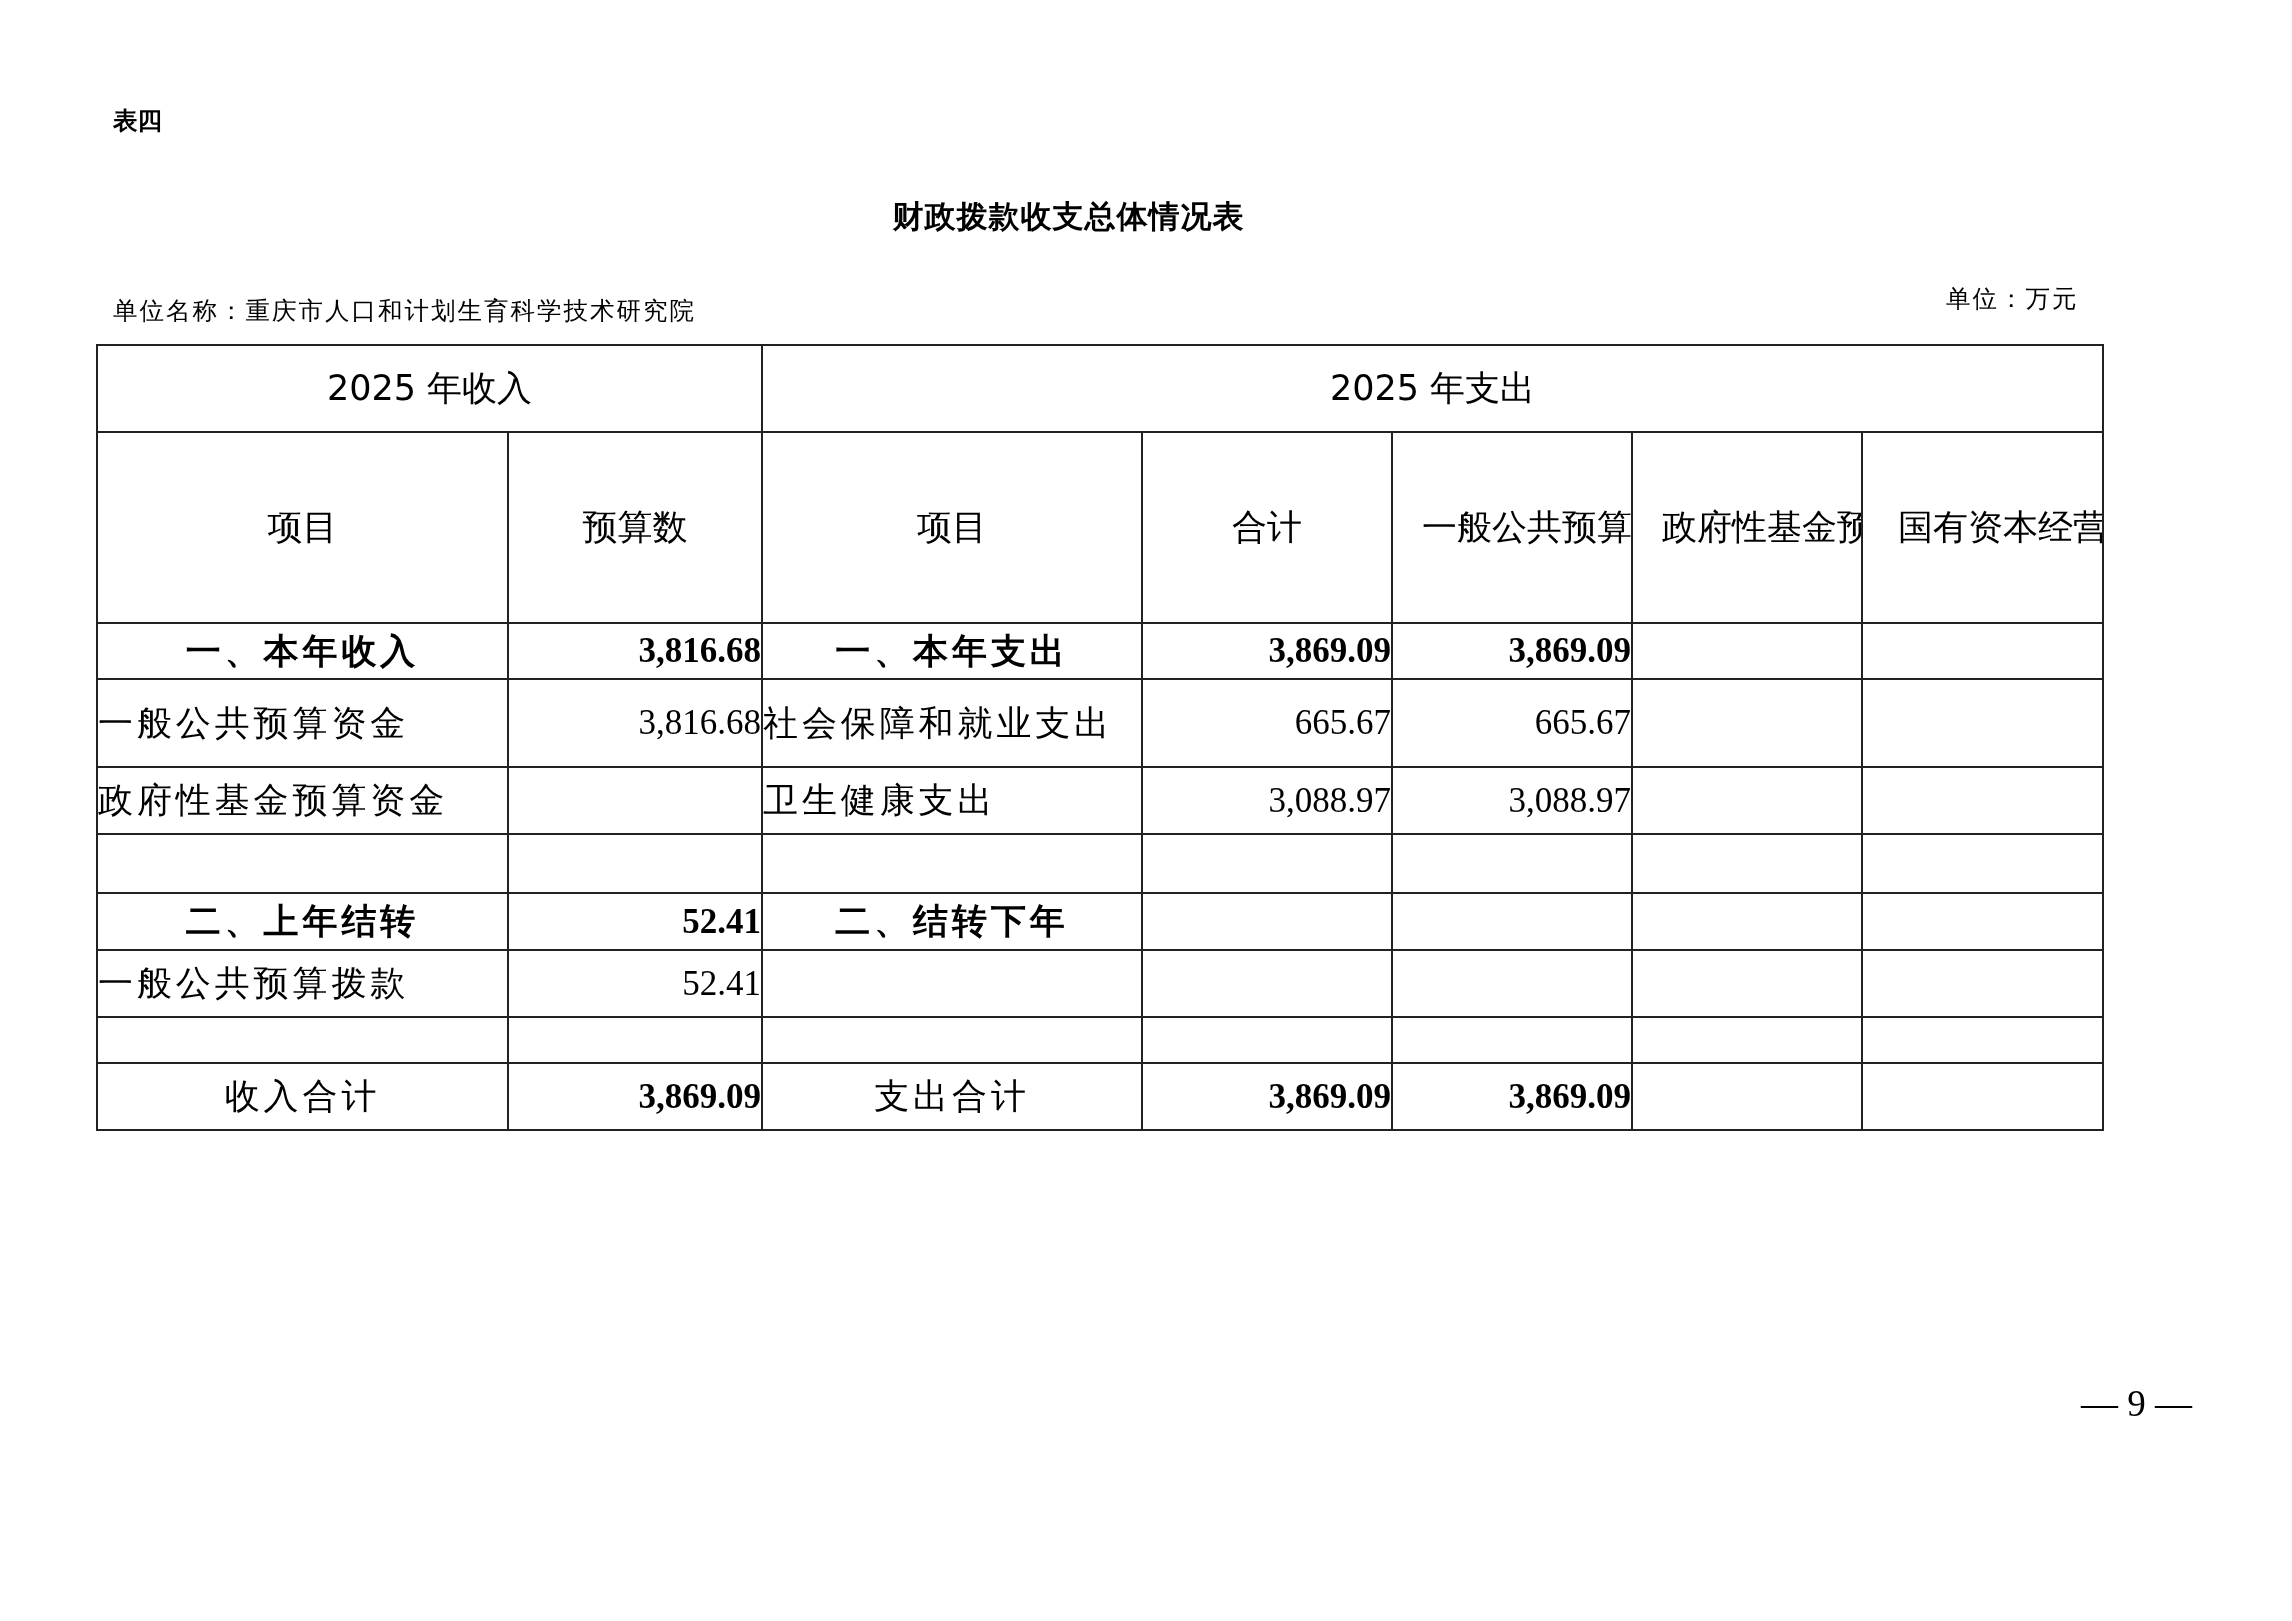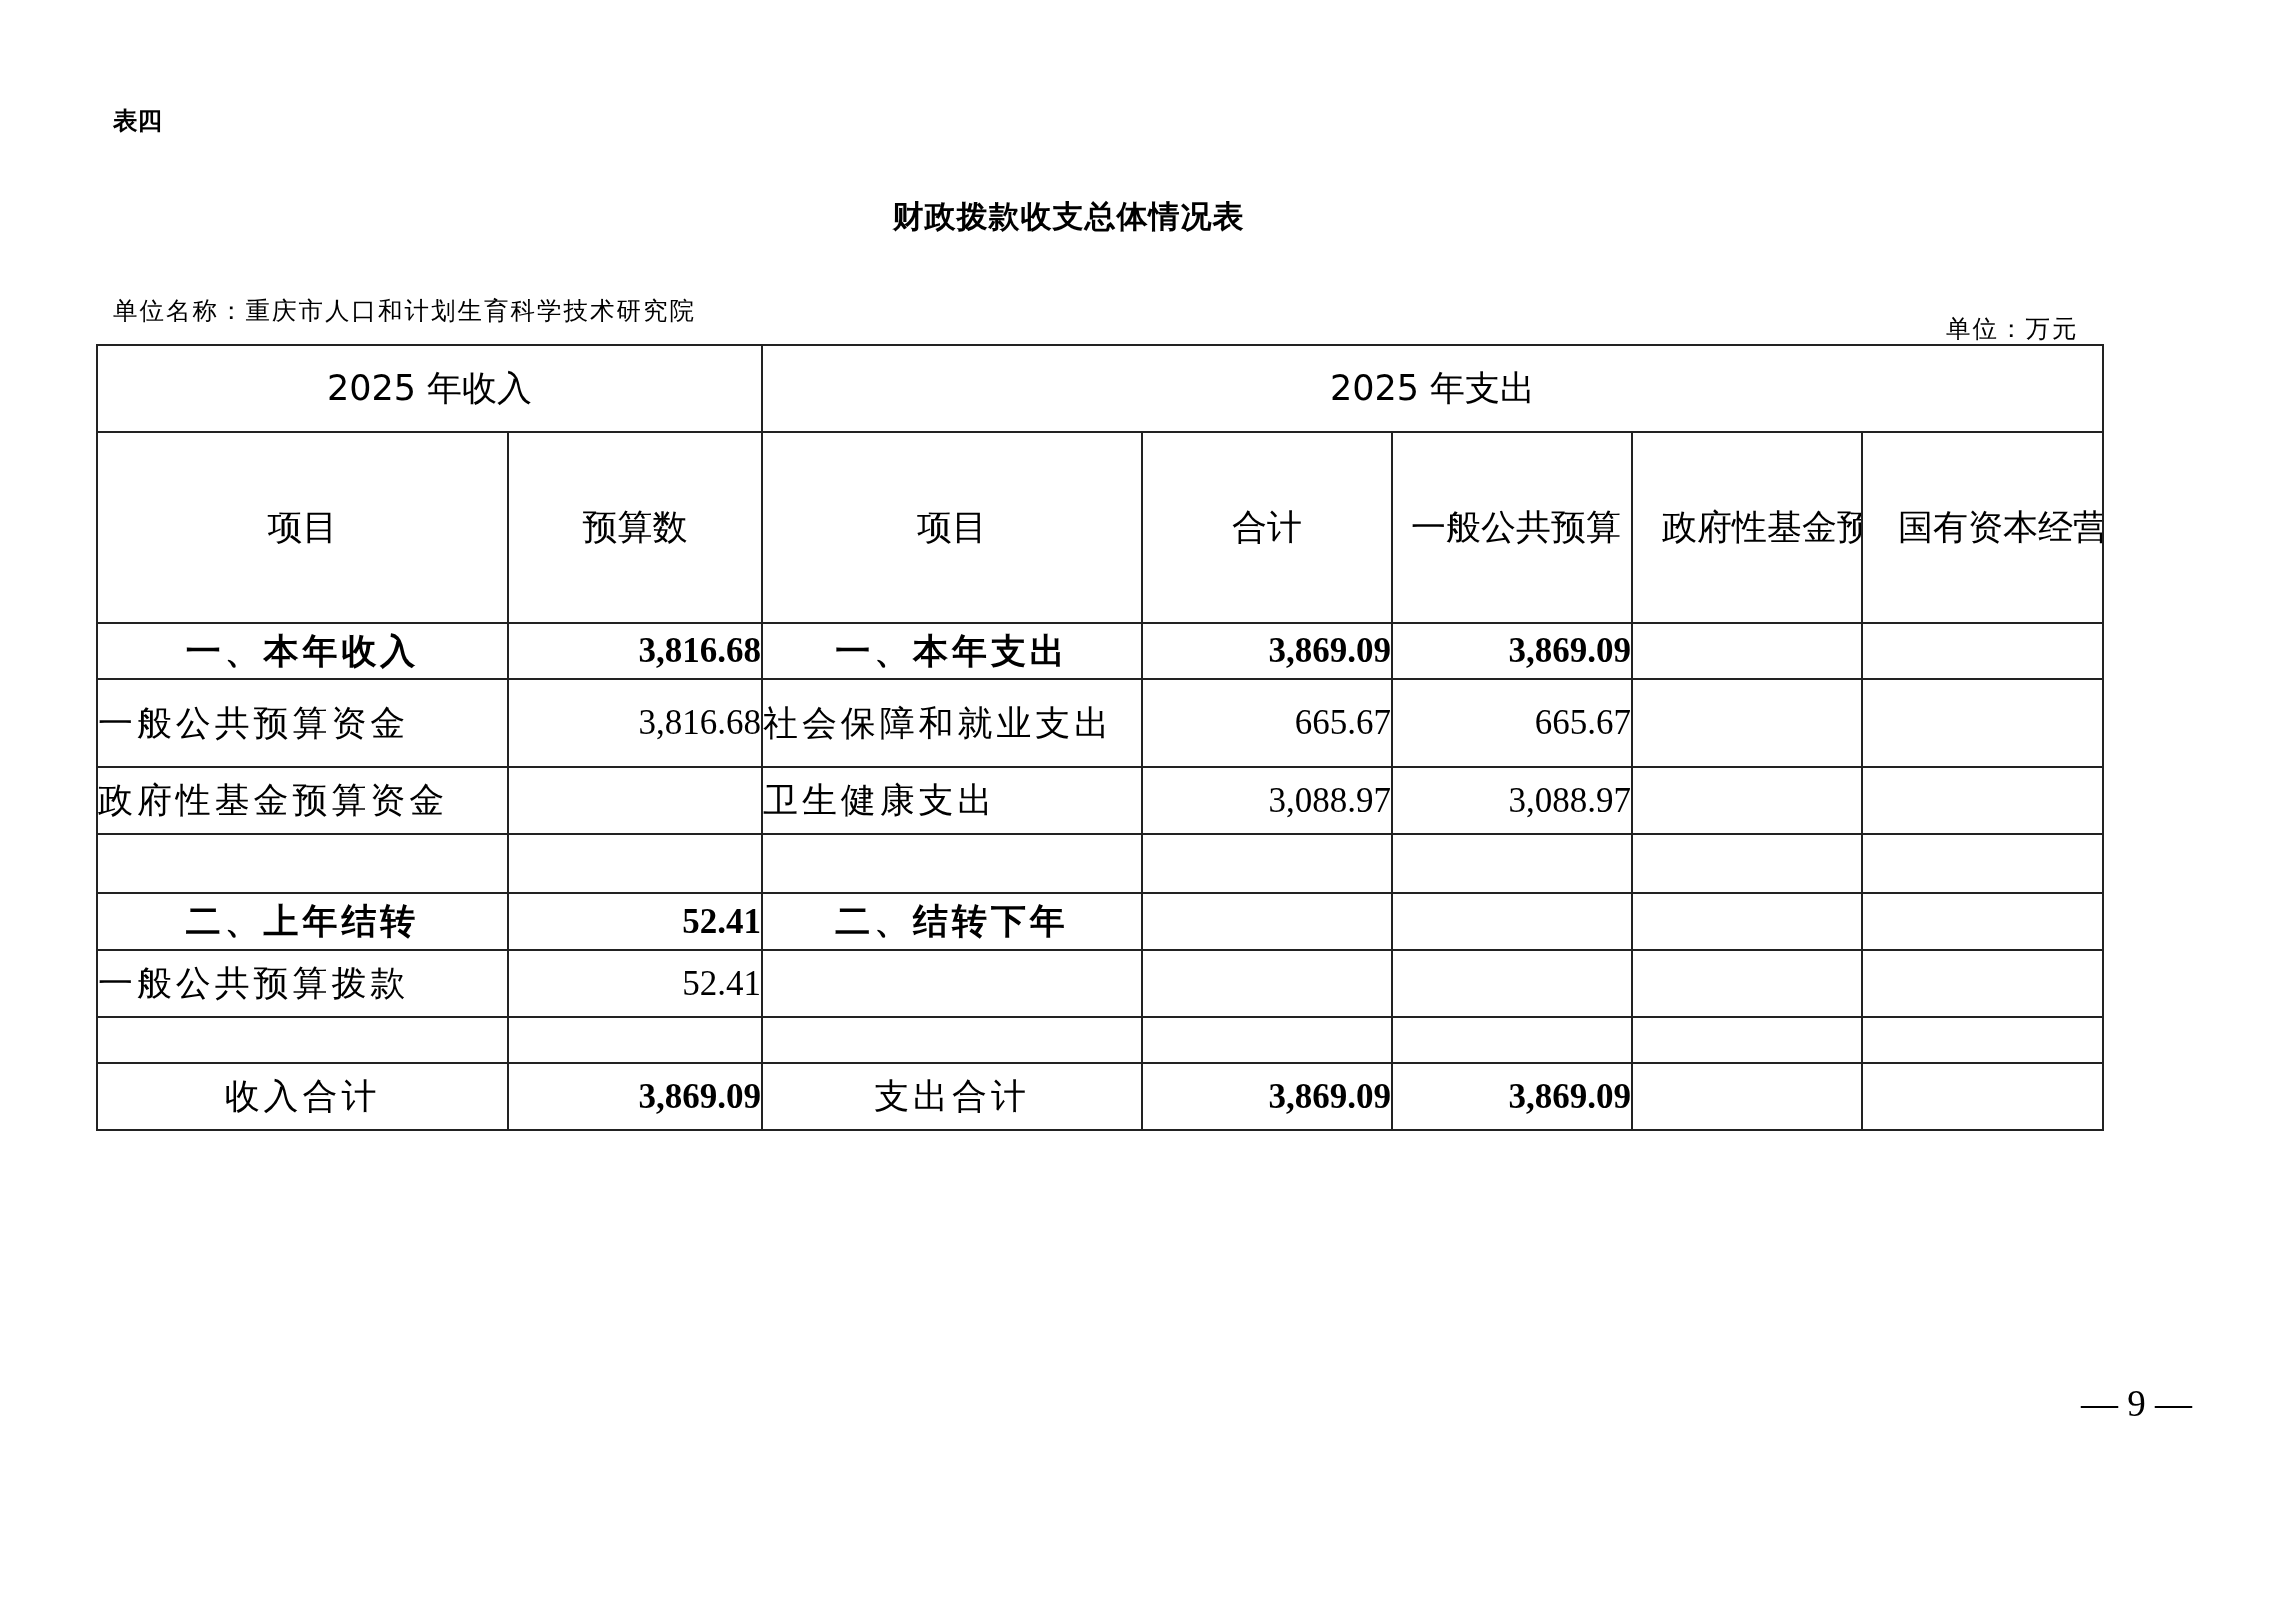--- a/index.html
+++ b/index.html
@@ -2,21 +2,21 @@
 <html><head>
 <meta charset="utf-8">
 <style>
   html, body { margin:0; padding:0; background:#ffffff; }
   body { width:2293px; height:1621px; position:relative; overflow:hidden; color:#000; font-family:"DejaVu Serif","Liberation Serif",serif; }
   .abs { position:absolute; }
   .table-label { left:113px; top:104px; font-family:"DejaVu Sans","Liberation Sans",sans-serif; font-weight:bold; font-size:24.5px; }
   .doc-title { left:0; width:2293px; top:196px; text-align:center; font-size:31px; font-weight:bold; letter-spacing:1px; }
   .doc-title span { position:relative; left:-78px; }
   .unit-name { left:113px; top:294px; font-size:24.5px; letter-spacing:2px; }
-  .unit { left:1946px; top:312px; font-size:24.5px; letter-spacing:2px; }
+  .unit { left:1946px; top:282px; font-size:24.5px; letter-spacing:2px; }
   table.grid { position:absolute; left:96px; top:344px; border-collapse:collapse; table-layout:fixed; width:2006px; }
   table.grid td { border:2px solid #222; padding:0; font-size:35px; vertical-align:middle; overflow:hidden; white-space:nowrap; }
   td.sec { font-family:"DejaVu Sans","Liberation Sans",sans-serif; text-align:center; font-size:39px; }
   td.hdr { font-family:"DejaVu Sans","Liberation Sans",sans-serif; text-align:center; font-size:39px; line-height:49px; white-space:normal; }
   td.lbl { padding-left:13.7px; text-align:left; letter-spacing:3.9px; }
   td.lblc { text-align:center; font-weight:bold; letter-spacing:3.9px; }
   td.num { text-align:right; padding-right:13.7px; font-family:"Liberation Serif","DejaVu Serif",serif; font-size:37px; }
   td.num.b { font-weight:bold; }
   .page-no { left:2081px; top:1382px; font-size:37px; font-family:"Liberation Serif","DejaVu Serif",serif; }
 </style>
@@ -41,21 +41,21 @@
   <tbody>
       <tr style="height:87px">
     <td class="sec" colspan="2">2025 年收入</td>
     <td class="sec" colspan="5">2025 年支出</td>
   </tr>
   <tr style="height:191px">
     <td class="hdr">项目</td>
     <td class="hdr">预算数</td>
     <td class="hdr">项目</td>
     <td class="hdr">合计</td>
-    <td class="hdr" style="padding:0 18px">一般公共预算</td>
+    <td class="hdr" style="padding:0 29px">一般公共预算</td>
     <td class="hdr" style="padding:0 29px">政府性基金预算</td>
     <td class="hdr" style="padding:0 35px">国有资本经营预算</td>
   </tr>
 
   <tr style="height:56px">
     <td class="lblc">一、本年收入</td>
     <td class="num b">3,816.68</td>
     <td class="lblc">一、本年支出</td>
     <td class="num b">3,869.09</td>
     <td class="num b">3,869.09</td>

